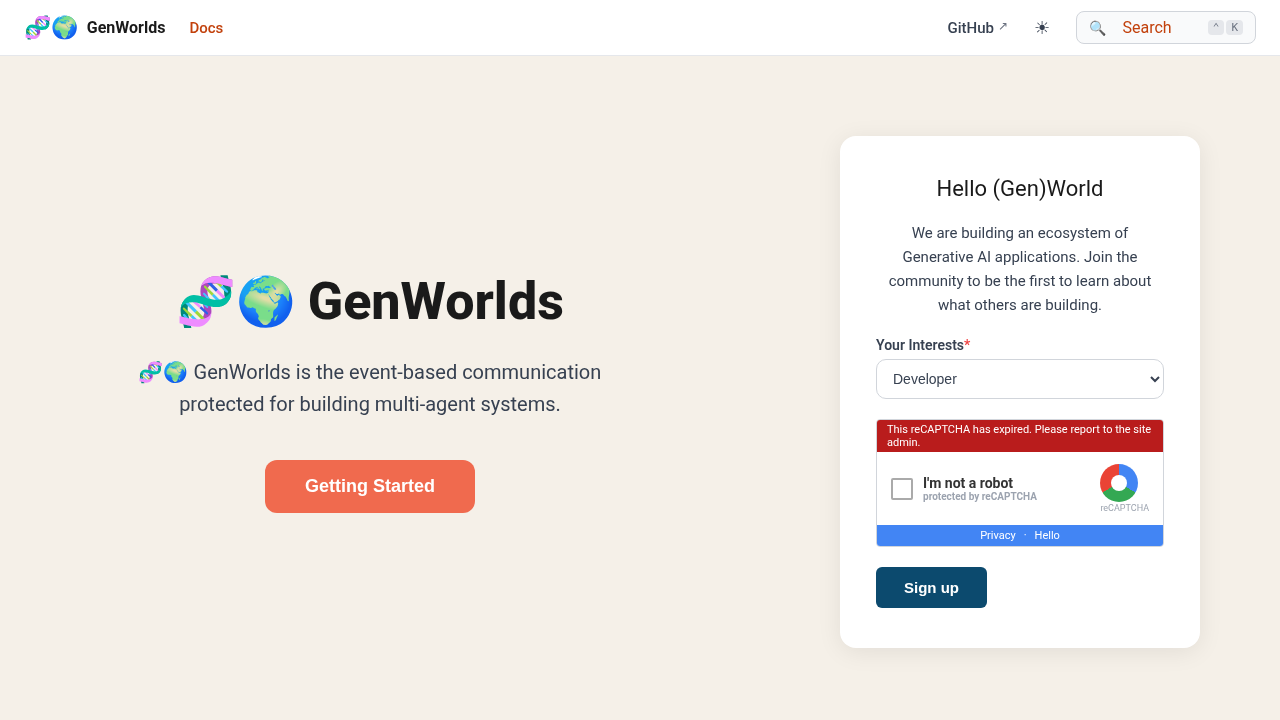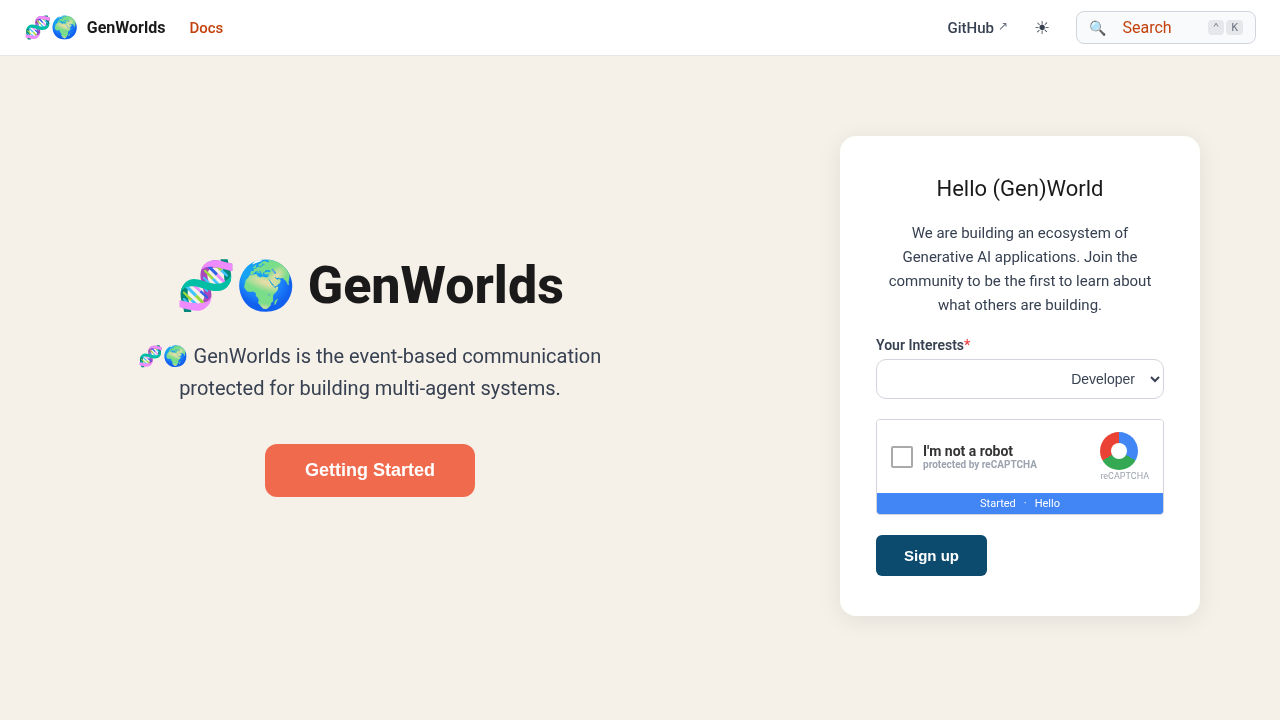--- a/index.html
+++ b/index.html
@@ -203,21 +203,20 @@
     .form-select {
       width: 100%;
       padding: 10px 12px;
       border: 1px solid #d1d5db;
       border-radius: 10px;
       font-size: 14px;
       color: #374151;
       background: white;
       cursor: pointer;
       appearance: auto;
-      text-align: right;
     }
     .form-input {
       width: 100%;
       padding: 10px 12px;
       border: 1px solid #d1d5db;
       border-radius: 6px;
       font-size: 14px;
       color: #374151;
       background: #f0f4ff;
       outline: none;
@@ -364,37 +363,38 @@
         <option>Developer</option>
         <option>Researcher</option>
         <option>Designer</option>
         <option>Business</option>
         <option>Other</option>
       </select>
     </div>
 
 
     <div class="recaptcha-mock">
+      <div class="recaptcha-top-error">This reCAPTCHA has expired. Please report to the site admin.</div>
       <div class="recaptcha-body">
         <div class="recaptcha-body-left">
           <div class="rc-checkbox"></div>
           <div>
             <div class="rc-text">I'm not a robot</div>
             <div style="font-size:10px;color:#9ca3af;">protected by reCAPTCHA</div>
           </div>
         </div>
         <div class="rc-right">
           <div class="rc-logo-circle">
             <div class="rc-logo-inner"></div>
           </div>
           <span class="rc-small-text">reCAPTCHA</span>
         </div>
       </div>
       <div class="recaptcha-footer-bar">
-        <a>Started</a>
+        <a>Privacy</a>
         <span style="color:white;font-size:11px;">·</span>
         <a>Hello</a>
       </div>
     </div>
 
     <button class="signup-btn">Sign up</button>
   </div>
 
 </div>
 

